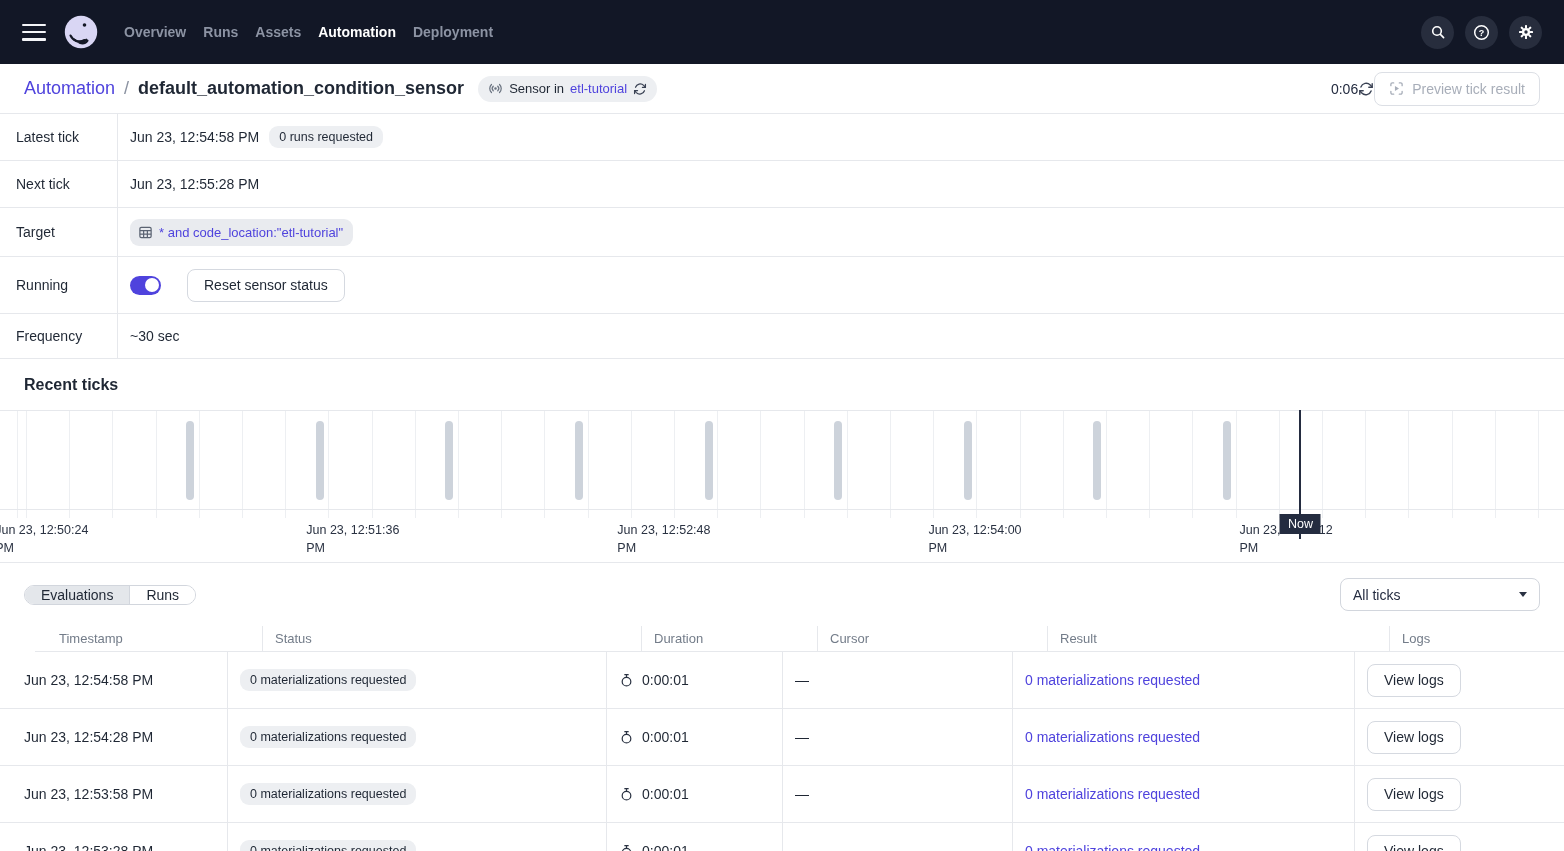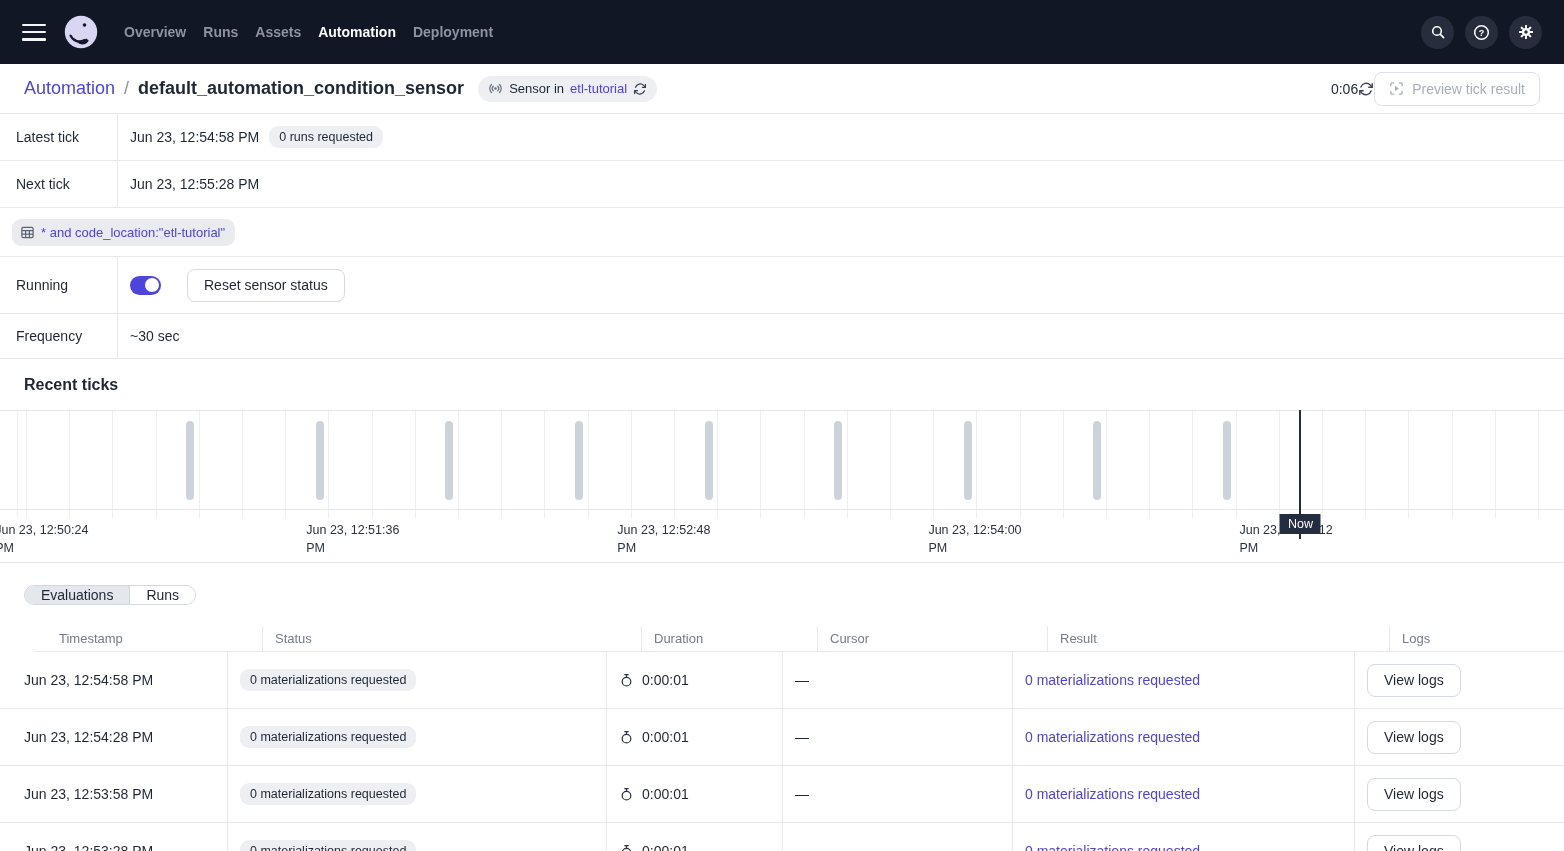--- a/index.html
+++ b/index.html
@@ -184,20 +184,21 @@
       <span class="minipill">0 runs requested</span>
     </div>
   </div>
   <div class="drow h47">
     <div class="dlabel">Next tick</div>
     <div class="dval">
         <span>Jun 23, 12:55:28 PM</span>
       </div>
   </div>
   <div class="drow h49">
+    <div class="dlabel">Target</div>
     <div class="dval">
       <span class="target-pill">
         <svg viewBox="0 0 16 16" width="15" height="15" fill="none" stroke="#5B6372" stroke-width="1.3">
           <rect x="2" y="2.5" width="12" height="11" rx="1.5"></rect>
           <line x1="2" y1="6" x2="14" y2="6"></line>
             <line x1="2" y1="9.75" x2="14" y2="9.75"></line>
           <line x1="6" y1="6" x2="6" y2="13.5"></line>
             <line x1="10" y1="6" x2="10" y2="13.5"></line>
         </svg>
         <span>* and code_location:"etl-tutorial"</span>
@@ -240,20 +241,24 @@
     <div class="axis-label" style="left: calc(82.3204% - 48px);">Jun 23, 12:55:12 PM</div>
     <div class="now-line" style="left: calc(83.1492% - 1px);"></div>
     <div class="now-badge" style="left: 83.1492%;">Now</div>
   </div>
 
 <div class="tabsbar">
   <div class="segmented">
     <button class="seg sel">Evaluations</button>
     <button class="seg">Runs</button>
   </div>
+  <div class="select">
+    <span>All ticks</span>
+    <span class="caret"></span>
+  </div>
 </div>
 
 <div class="etable">
   <div class="tr thead">
     <div>Timestamp</div>
     <div>Status</div>
     <div>Duration</div>
     <div>Cursor</div>
     <div>Result</div>
     <div>Logs</div>

